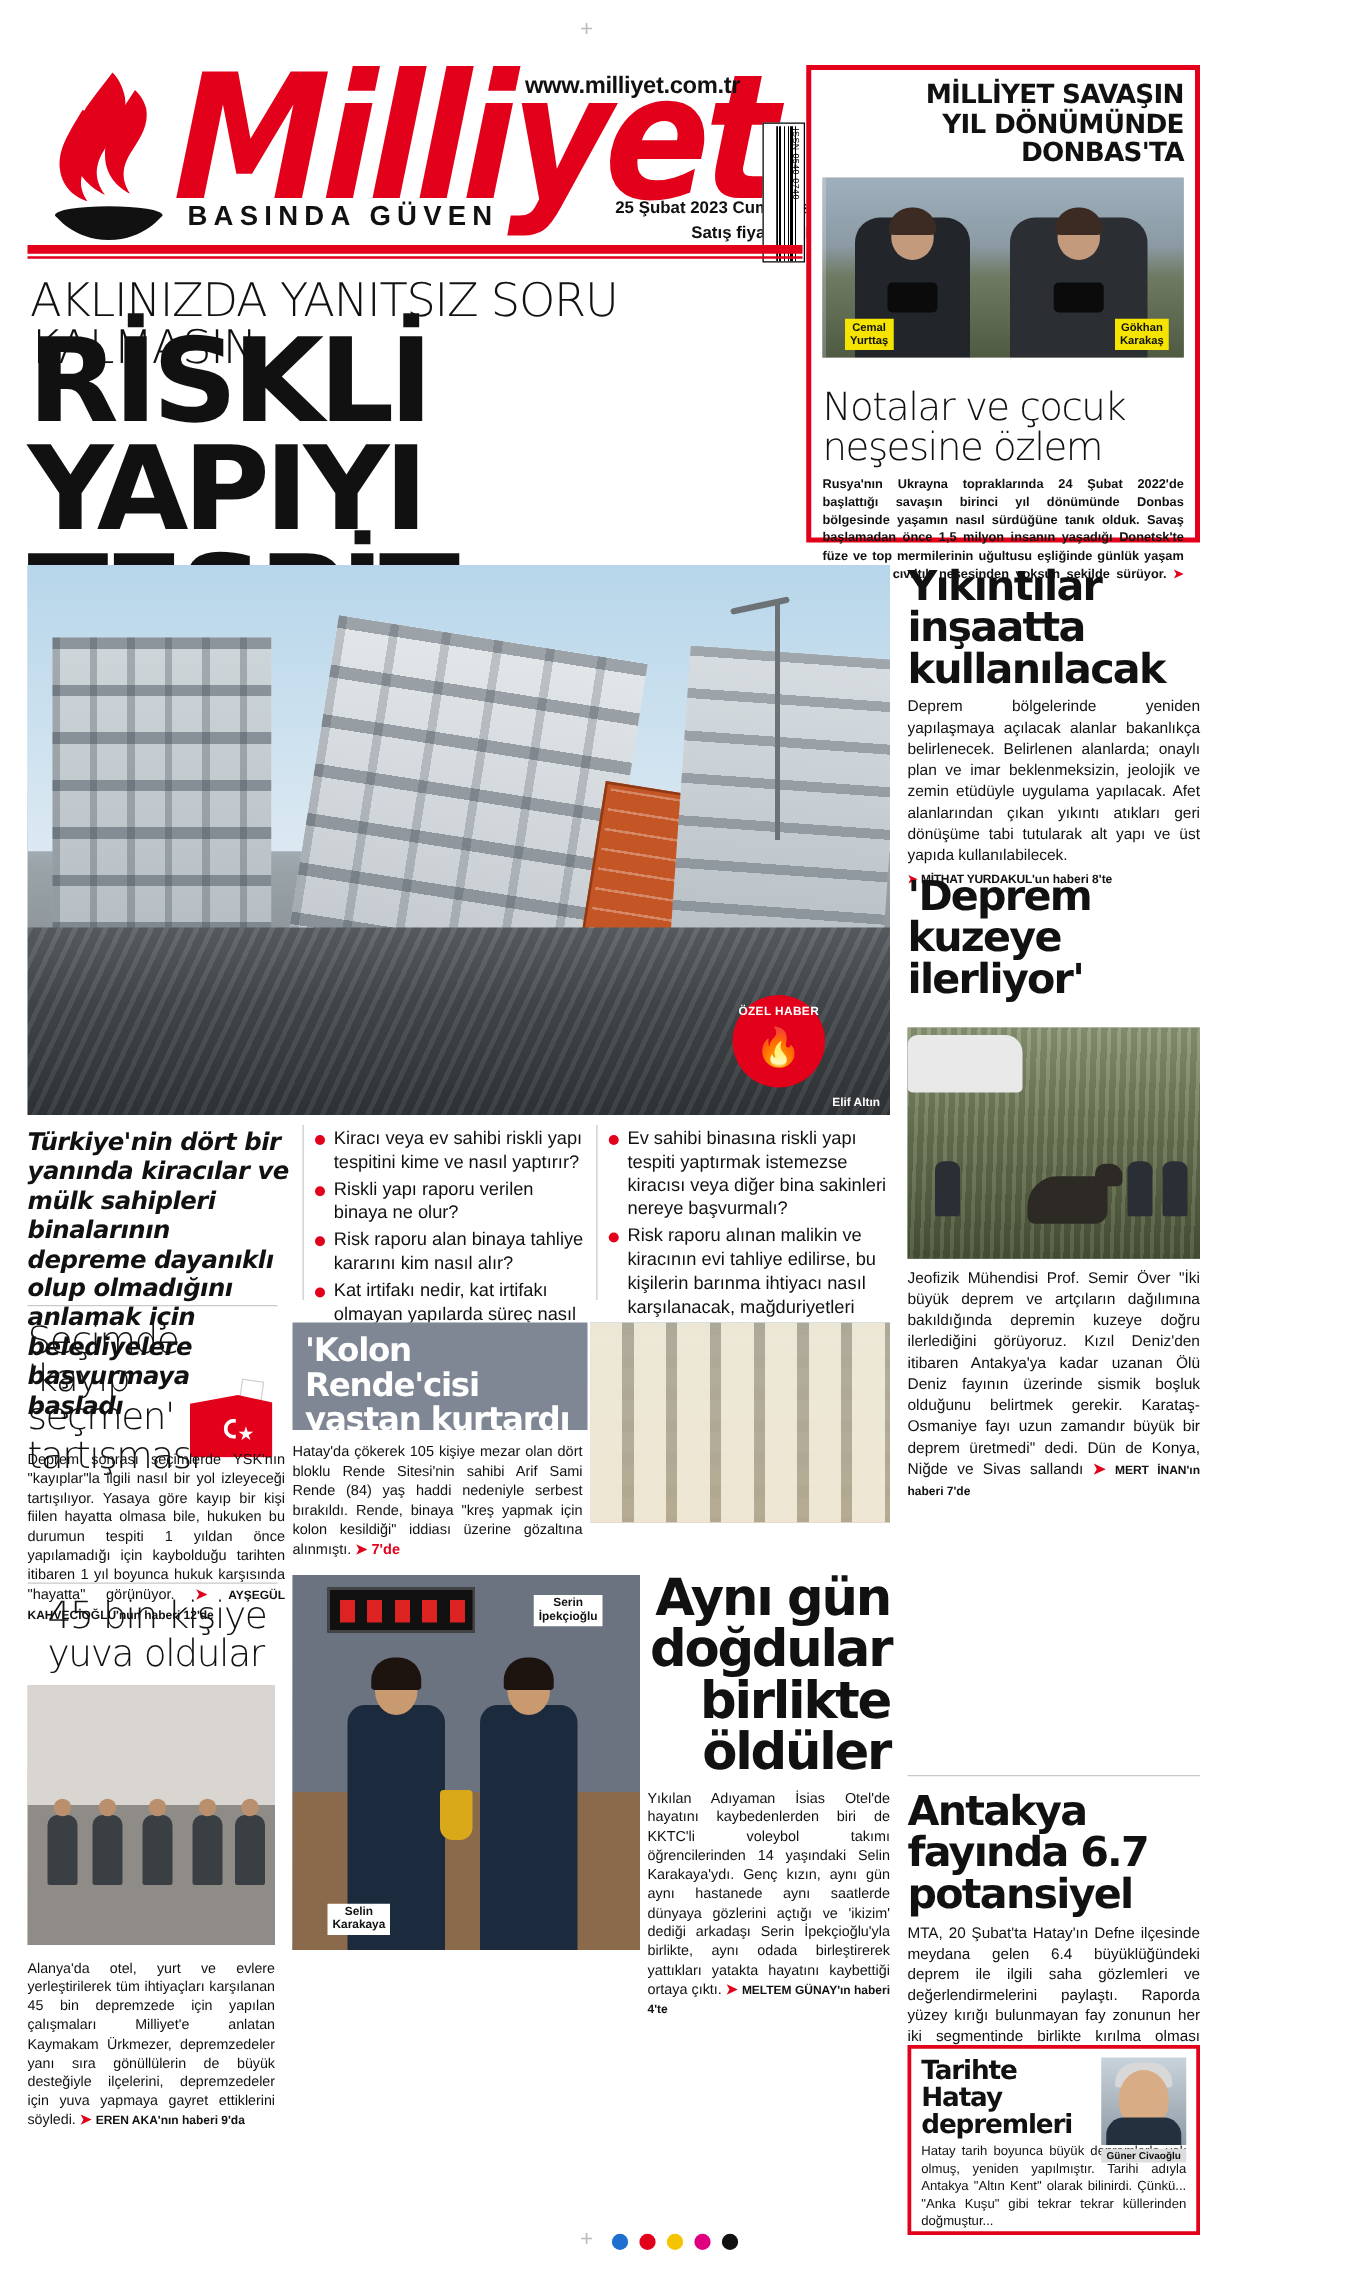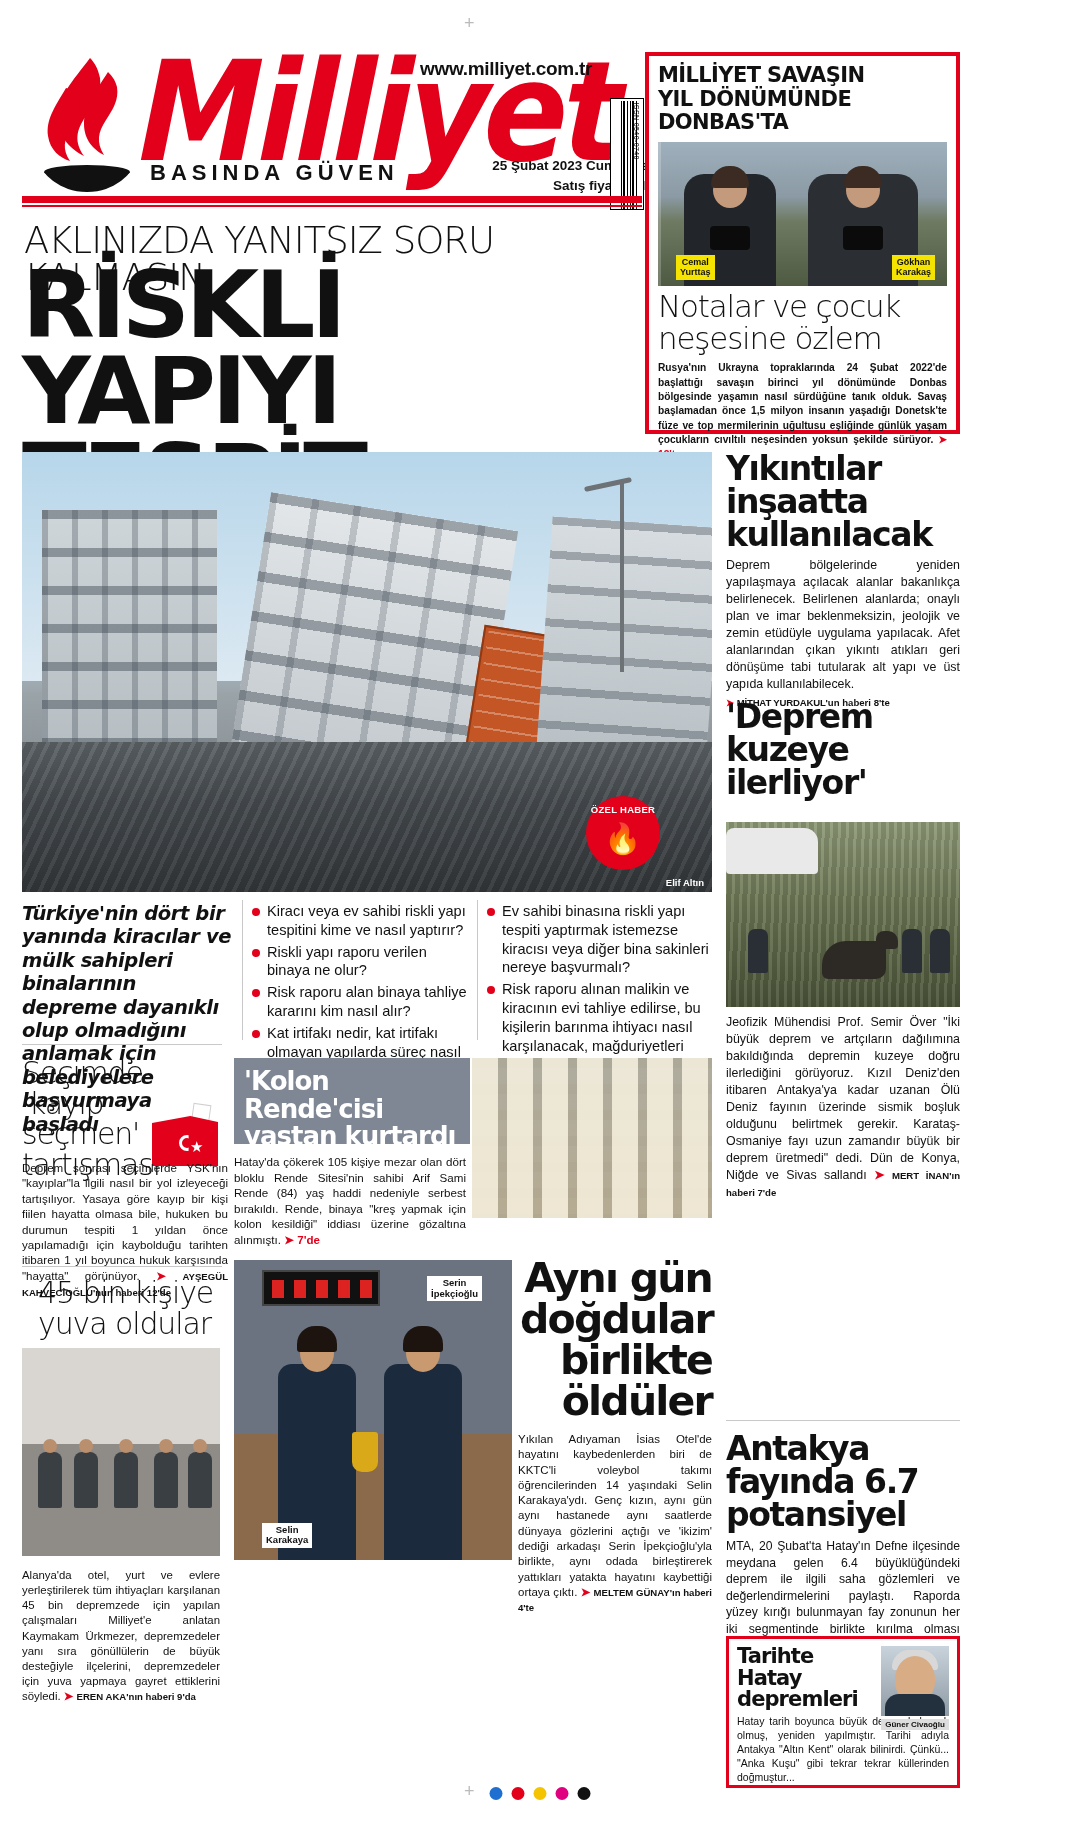--- a/index.html
+++ b/index.html
@@ -51,21 +51,21 @@
   .red-rule { position: absolute; left: 22px; top: 196px; width: 620px; height: 7px; background: #e2001a; }
   .red-rule2 { position: absolute; left: 22px; top: 205px; width: 620px; height: 2px; background: #e2001a; }
 
   
   .donbas {
     position: absolute; left: 645px; top: 52px; width: 315px; height: 382px;
     border: 4px solid #e2001a; background: #fff; padding: 8px 9px 6px 9px;
   }
   .donbas-kicker {
     font-family: "DejaVu Sans", sans-serif;
-    font-size: 21px; font-weight: bold; line-height: 1.12; text-align: left;
+    font-size: 21px; font-weight: bold; line-height: 1.12; text-align: right;
     letter-spacing: -0.6px; color: #111;
   }
   .donbas-photo {
     margin-top: 7px; width: 100%; height: 144px; position: relative; overflow: hidden;
     background: linear-gradient(#a9b3bd, #7e8a95 40%, #5d6b55 60%, #4c5a43);
   }
   .dp-trees { position: absolute; inset: 0;
     background:
       linear-gradient(90deg, rgba(255,255,255,.22) 0 3px, transparent 3px 26px),
       linear-gradient(180deg, #9fb0bd 0%, #8b9aa4 38%, #6e7a62 55%, #4e5a42 100%);
@@ -76,21 +76,21 @@
   .dp-head { position: absolute; top: -2px; left: 50%; transform: translateX(-50%); width: 34px; height: 36px; background: #c49a7c; border-radius: 50%; }
   .dp-hair { position: absolute; top: -8px; left: 50%; transform: translateX(-50%); width: 38px; height: 22px; background: #3b2b22; border-radius: 18px 18px 4px 4px; }
   .dp-cam { position: absolute; top: 52px; left: 50%; transform: translateX(-50%); width: 40px; height: 24px; background: #0b0b0c; border-radius: 4px; }
   .name-tag {
     position: absolute; bottom: 6px; background: #f5e400; color: #111;
     font-size: 9px; font-weight: bold; line-height: 1.15; padding: 2px 4px; text-align: center;
   }
   .name-tag.left { left: 18px; }
   .name-tag.right { right: 12px; }
   .donbas-head {
-    margin-top: 4px; font-family: "DejaVu Sans", sans-serif;
+    margin-top: 24px; font-family: "DejaVu Sans", sans-serif;
     font-size: 31px; font-weight: 300; line-height: 1.04; letter-spacing: -1.2px; color: #111;
   }
   .donbas-body {
     margin-top: 7px; font-size: 10.2px; line-height: 1.42; color: #111; text-align: justify;
     font-weight: bold; font-stretch: condensed;
   }
   .pgref { color: #e2001a; font-weight: bold; white-space: nowrap; }
   .arrow { color: #e2001a; font-weight: bold; }
 
   

